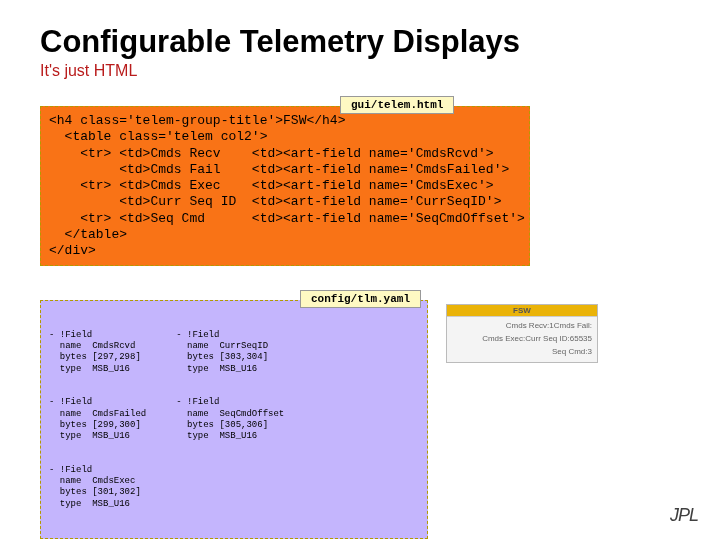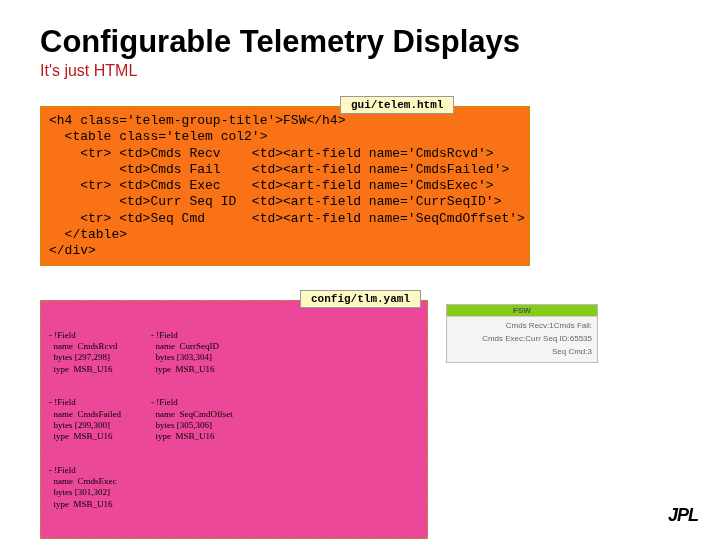--- a/index.html
+++ b/index.html
@@ -54,22 +54,22 @@
     overflow: hidden;
   }
   .yaml-wrap {
     display: flex;
     align-items: flex-start;
     gap: 18px;
     margin-top: -8px;
   }
   .yaml-box {
     border: 1px dashed #b39b00;
-    background: #ec4899;
-    font-family: Liberation Serif, serif;
+    background: #c4b5fd;
+    font-family: Liberation Mono, monospace;
     font-size: 9px;
     line-height: 1.25;
     padding: 6px 8px;
     white-space: pre;
     color: #000;
     flex: 0 0 370px;
   }
   .yaml-cols {
     display: flex;
     gap: 30px;
@@ -77,41 +77,41 @@
   .preview-panel {
     border: 1px solid #bbb;
     background: #f4f4f4;
     width: 150px;
     font-size: 8px;
     color: #666;
     margin-top: 4px;
   }
   .preview-title {
     text-align: center;
-    background: #84cc16;
+    background: #eab308;
     border-bottom: 1px solid #ccc;
     font-size: 8px;
     padding: 1px 0;
     font-weight: bold;
     color: #555;
   }
   .preview-body {
     padding: 3px 5px;
     line-height: 1.6;
   }
   .preview-row { display: flex; justify-content: flex-end; }
   .logo {
     position: absolute;
     right: 22px;
     bottom: 14px;
     font-family: Arial, sans-serif;
-    font-weight: bold;
+    font-weight: normal;
     font-style: italic;
     font-size: 18px;
-    color: #000000;
+    color: #404040;
     letter-spacing: -1px;
   }
   .inner-wrap { width: 490px; }
 </style>
 </head>
 <body>
 
 <div class="slide">
   <h1 class="title">Configurable Telemetry Displays</h1>
   <div class="subtitle">It's just HTML</div>

